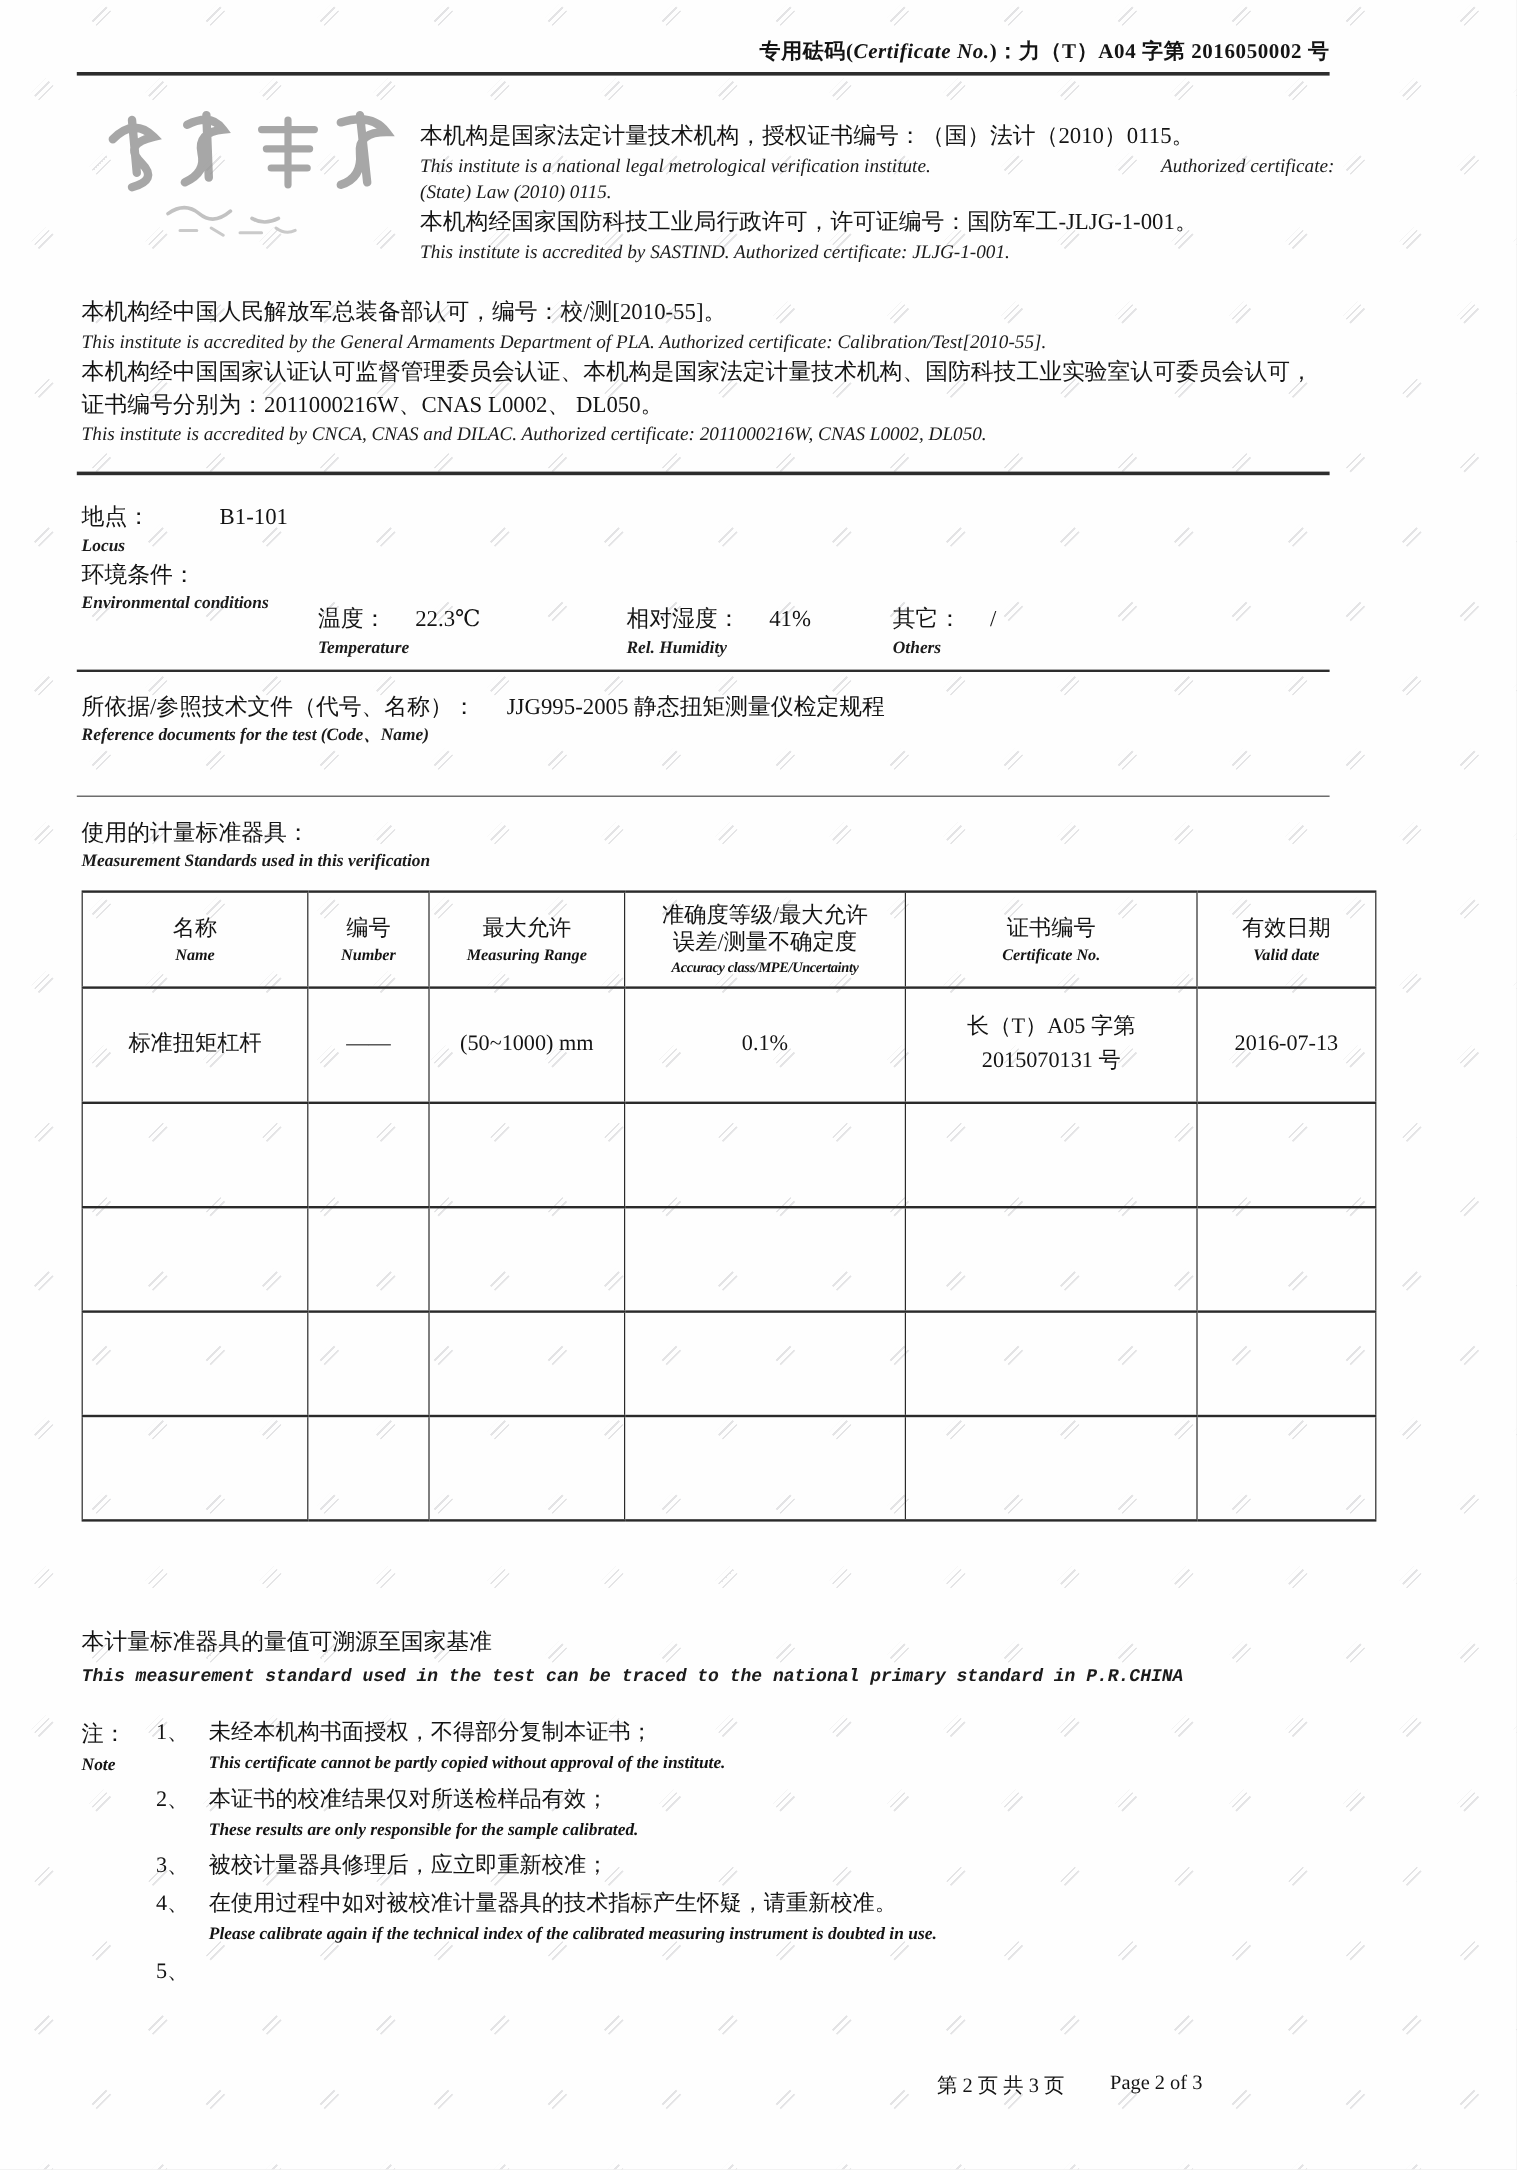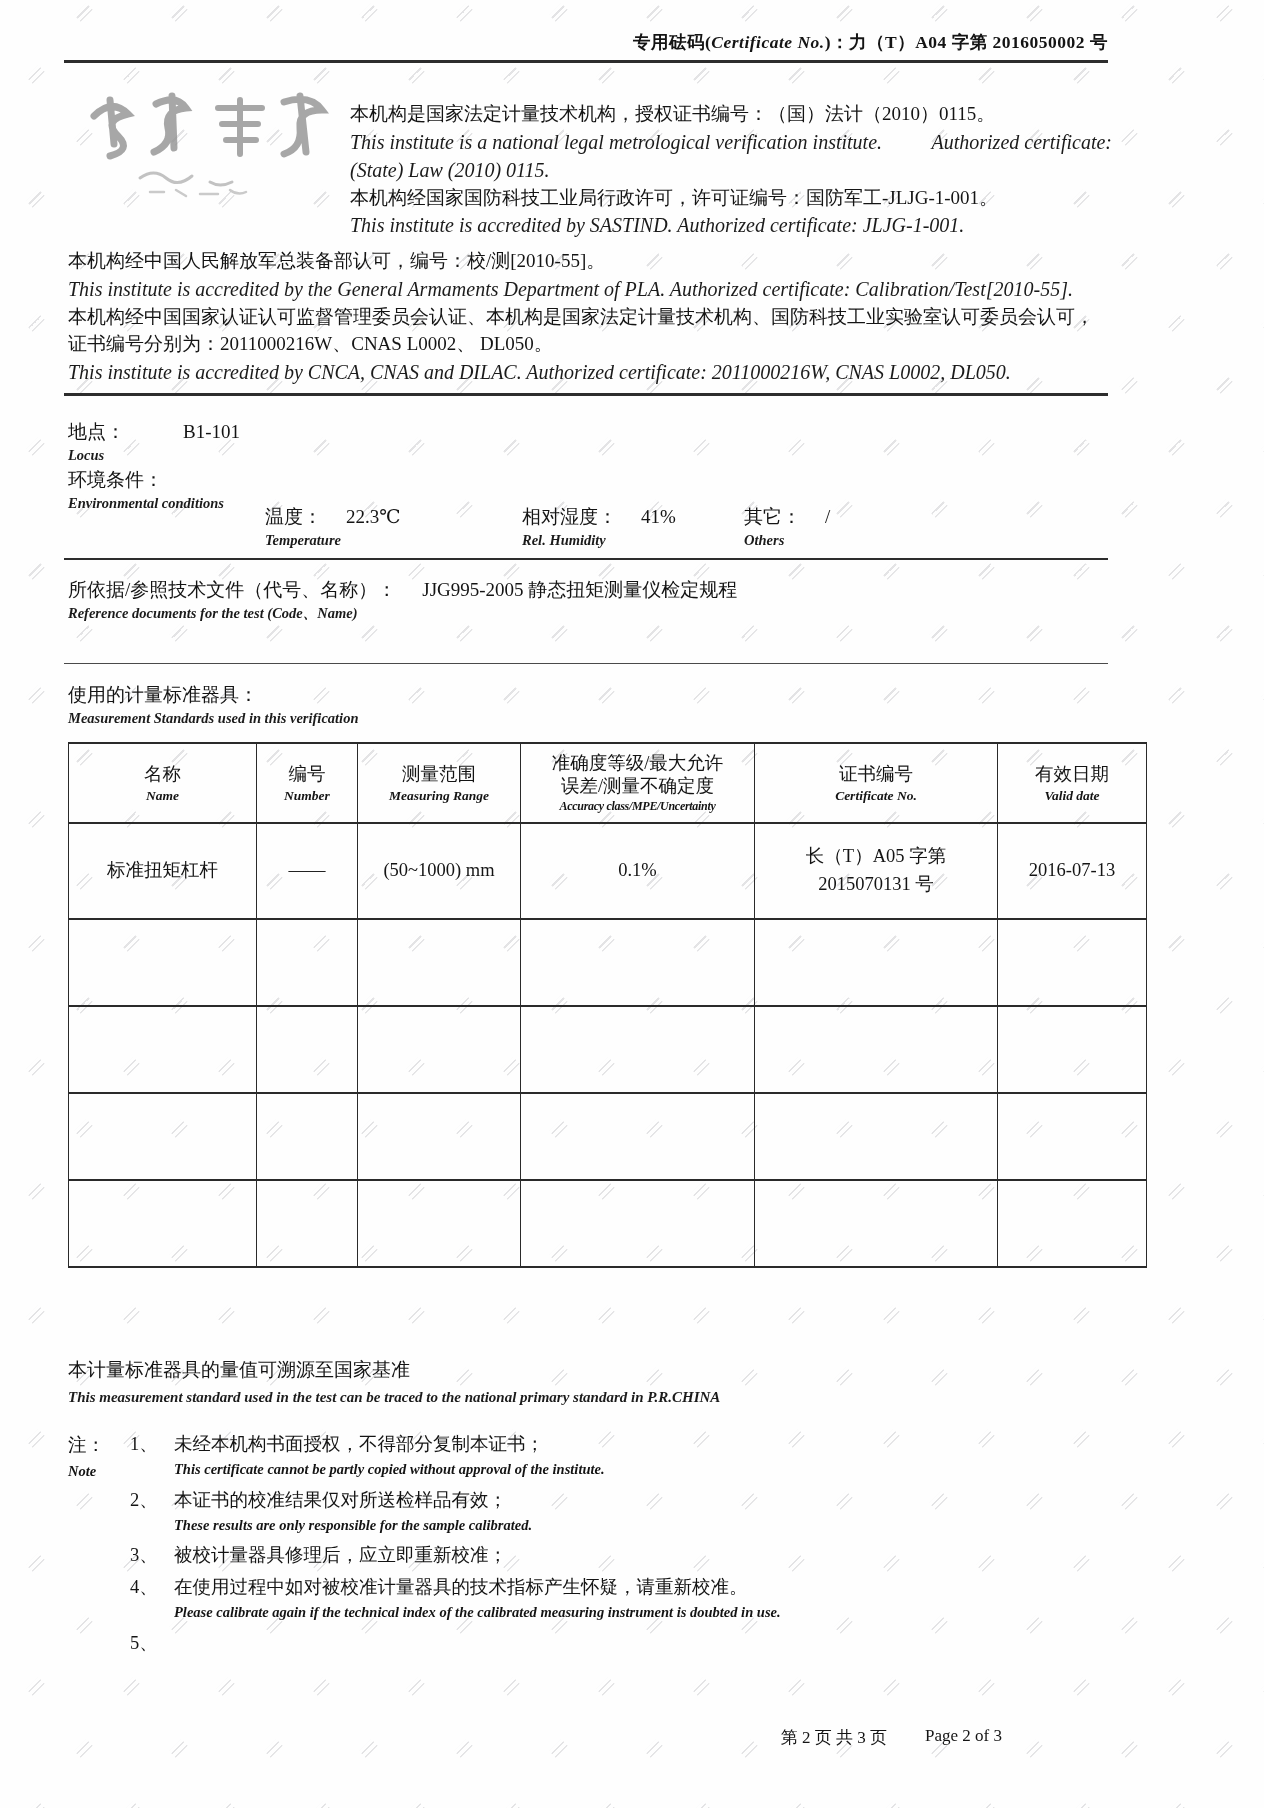--- a/index.html
+++ b/index.html
@@ -27,21 +27,21 @@
   .rule{background:#2d2d2d;}
   .rule-top{top:60px;left:64px;width:1044px;height:3px;}
   .rule-mid{top:393px;left:64px;width:1044px;height:3px;}
   .rule-env{top:558px;left:64px;width:1044px;height:2px;}
   .rule-thin{top:663px;left:64px;width:1044px;height:1px;background:#4a4a4a;}
 
   
   .seal{top:86px;left:80px;width:256px;height:118px;opacity:.75;filter:blur(.5px);}
 
   .cn{font-size:19px;line-height:1.45;}
-  .en-line{font-style:italic;font-size:20px;line-height:1.4;color:#1b1b1b;}
+  .en-line{font-style:italic;font-size:16px;line-height:1.4;color:#1b1b1b;}
   .en-sub{font-style:italic;font-weight:bold;font-size:14.5px;line-height:1.3;color:#1b1b1b;}
 
   .intro1{top:100px;left:350px;width:762px;}
   .intro1 .spread{display:flex;justify-content:space-between;}
   .intro2{top:247px;left:68px;width:1042px;}
 
   .locus{top:418px;left:68px;}
   .pair{display:flex;gap:58px;}
   .env-head{top:466px;left:68px;}
   .env-row{top:503px;left:68px;width:1040px;height:60px;}
@@ -65,21 +65,21 @@
     padding:2px 4px;font-weight:normal;
     white-space:pre-line;
   }
   table.std .h-cn{font-size:18.5px;line-height:1.25;display:block;}
   table.std .h-en{font-style:italic;font-weight:bold;font-size:13.5px;line-height:1.15;display:block;margin-top:2px;}
   table.std .h-en.tight{font-size:12px;letter-spacing:-.3px;}
   table.std td{font-size:18.5px;line-height:1.5;}
   td.small{font-size:15.5px;line-height:1.9;}
   tr.hd{height:80px;} tr.r1{height:96px;} tr.r2{height:90px;} tr.emp{height:87px;}
 
-  .trace{top:1356px;left:68px;width:1040px;}
+  .trace{top:1356px;left:68px;width:1040px;font-family:Liberation Mono, monospace;}
   .trace .en-sub{font-size:15px;margin-top:4px;}
 
   .notes{top:1432px;left:68px;width:1010px;}
   .note{display:grid;grid-template-columns:62px 44px 1fr;margin-bottom:7px;}
   .note .n-cn{font-size:18.5px;line-height:1.35;}
   .note .n-en{font-style:italic;font-weight:bold;font-size:14.5px;line-height:1.5;margin-top:2px;}
   .note .n-lab-cn{font-size:18.5px;}
   .note .n-lab-en{font-style:italic;font-weight:bold;font-size:14.5px;margin-top:6px;}
 
   .footer{top:1726px;left:68px;width:1040px;display:flex;justify-content:flex-end;gap:38px;padding-right:106px;box-sizing:border-box;font-size:17px;}
@@ -584,21 +584,21 @@
         <col style="width:101px">
         <col style="width:163px">
       <col style="width:234px">
         <col style="width:243px">
         <col style="width:149px">
     </colgroup>
     <tbody>
         <tr class="hd">
       <th><span class="h-cn">名称</span><span class="h-en">Name</span></th>
       <th><span class="h-cn">编号</span><span class="h-en">Number</span></th>
-      <th><span class="h-cn">测量范围</span><span class="h-en">Measuring Range</span></th>
+      <th><span class="h-cn">最大允许</span><span class="h-en">Measuring Range</span></th>
       <th><span class="h-cn">准确度等级/最大允许
 误差/测量不确定度</span><span class="h-en tight">Accuracy class/MPE/Uncertainty</span></th>
       <th><span class="h-cn">证书编号</span><span class="h-en">Certificate No.</span></th>
       <th><span class="h-cn">有效日期</span><span class="h-en">Valid date</span></th>
     </tr>
     <tr class="r1">
       <td>标准扭矩杠杆</td>
       <td>——</td>
       <td>(50~1000) mm</td>
       <td>0.1%</td>

